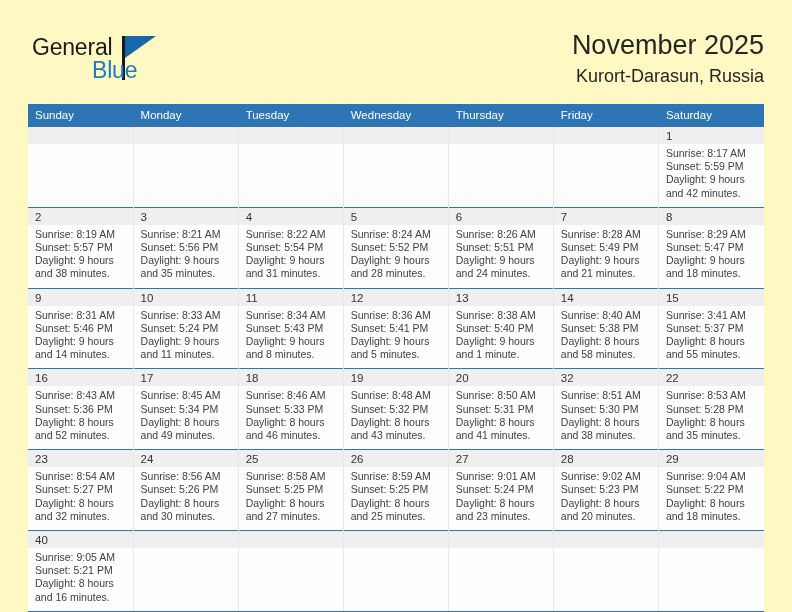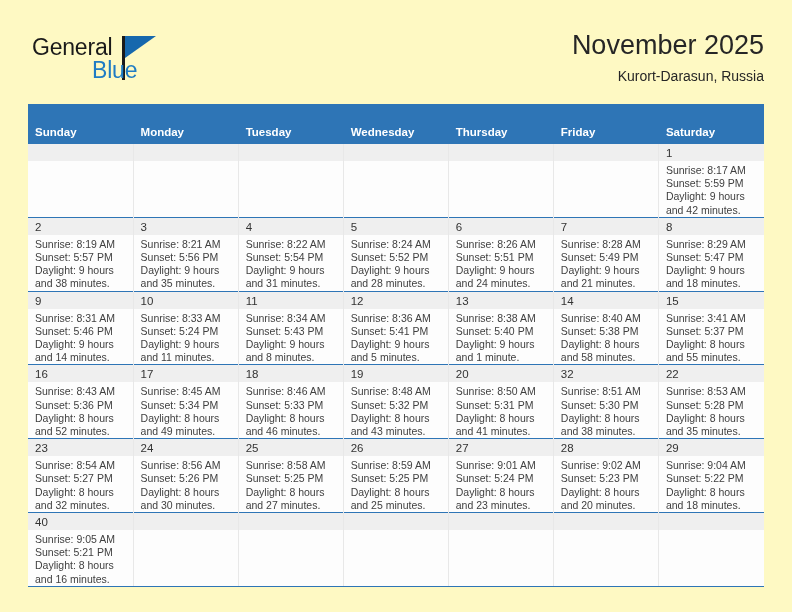--- a/index.html
+++ b/index.html
@@ -61,42 +61,42 @@
     right: 0; top: 0;
     text-align: right;
   }
   .cal-title {
     font-size: 27px;
     color: #262626;
     line-height: 34px;
     white-space: nowrap;
   }
   .cal-sub {
-    font-size: 14px;
+    font-size: 18px;
     color: #262626;
     line-height: 22px;
     margin-top: 3px;
     white-space: nowrap;
   }
 
   
   .cal {
     position: absolute;
     left: 28px; top: 104px;
     width: 736px;
     border-collapse: collapse;
     table-layout: fixed;
   }
   .cal th {
     background: #2e75b6;
     color: #ffffff;
     font-size: 11.5px;
-    font-weight: bold;
+    font-weight: normal;
     text-align: left;
-    padding: 22px 0 5px 7px;
+    padding: 5px 0 5px 7px;
     height: 21px;
     border-right: 1px solid #2e75b6;
   }
   .cal td {
     vertical-align: top;
     padding: 0;
     border-top: 1.5px solid #2e75b6;
     border-right: 1px solid #e8e8e8;
     height: 72px;
     background: #fdfdfd;
@@ -107,21 +107,21 @@
   .daynum-bar {
     background: #efefef;
     height: 17px;
     padding: 1px 0 0 7px;
     font-size: 11.5px;
     color: #333333;
     line-height: 16px;
   }
   .daynum-bar.empty { color: transparent; }
   .cell-body {
-    padding: 3px 5px 0 7px;
+    padding: 3px 5px 7px 7px;
     font-size: 10.5px;
     color: #404040;
     line-height: 13.2px;
   }
   .cell-body div { white-space: nowrap; }
 </style>
 </head>
 <body>
 
 <div class="page">

